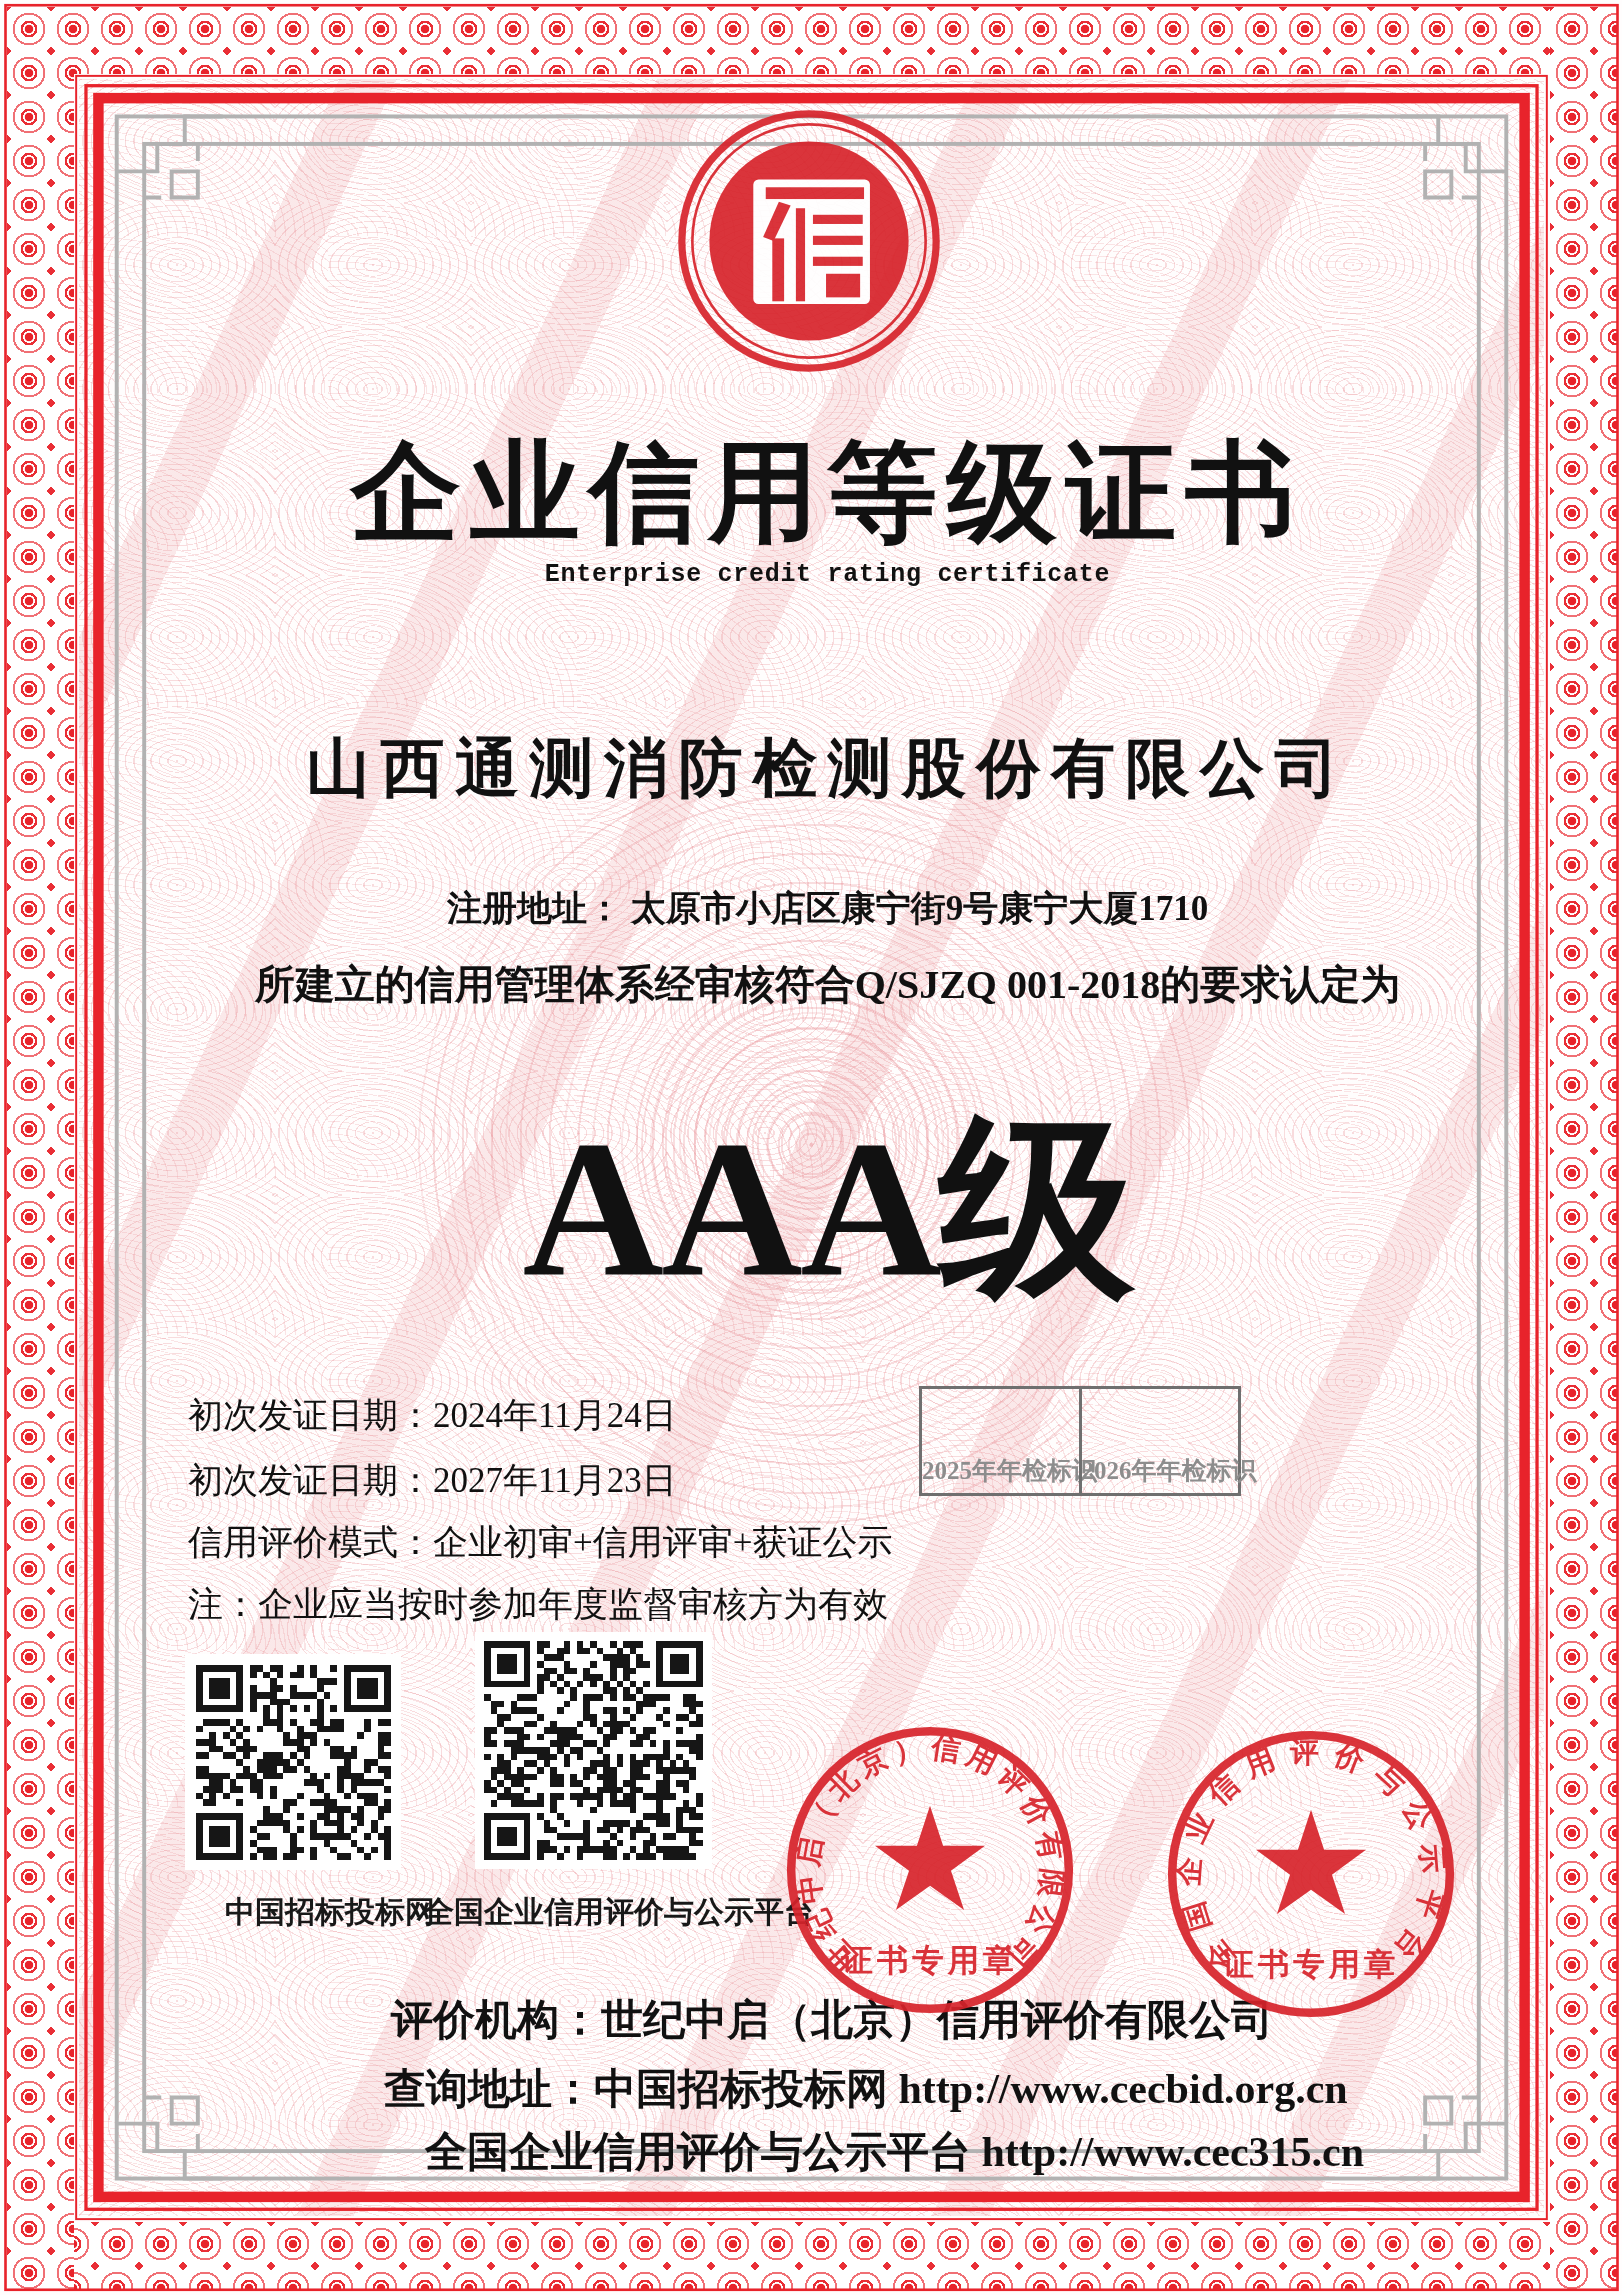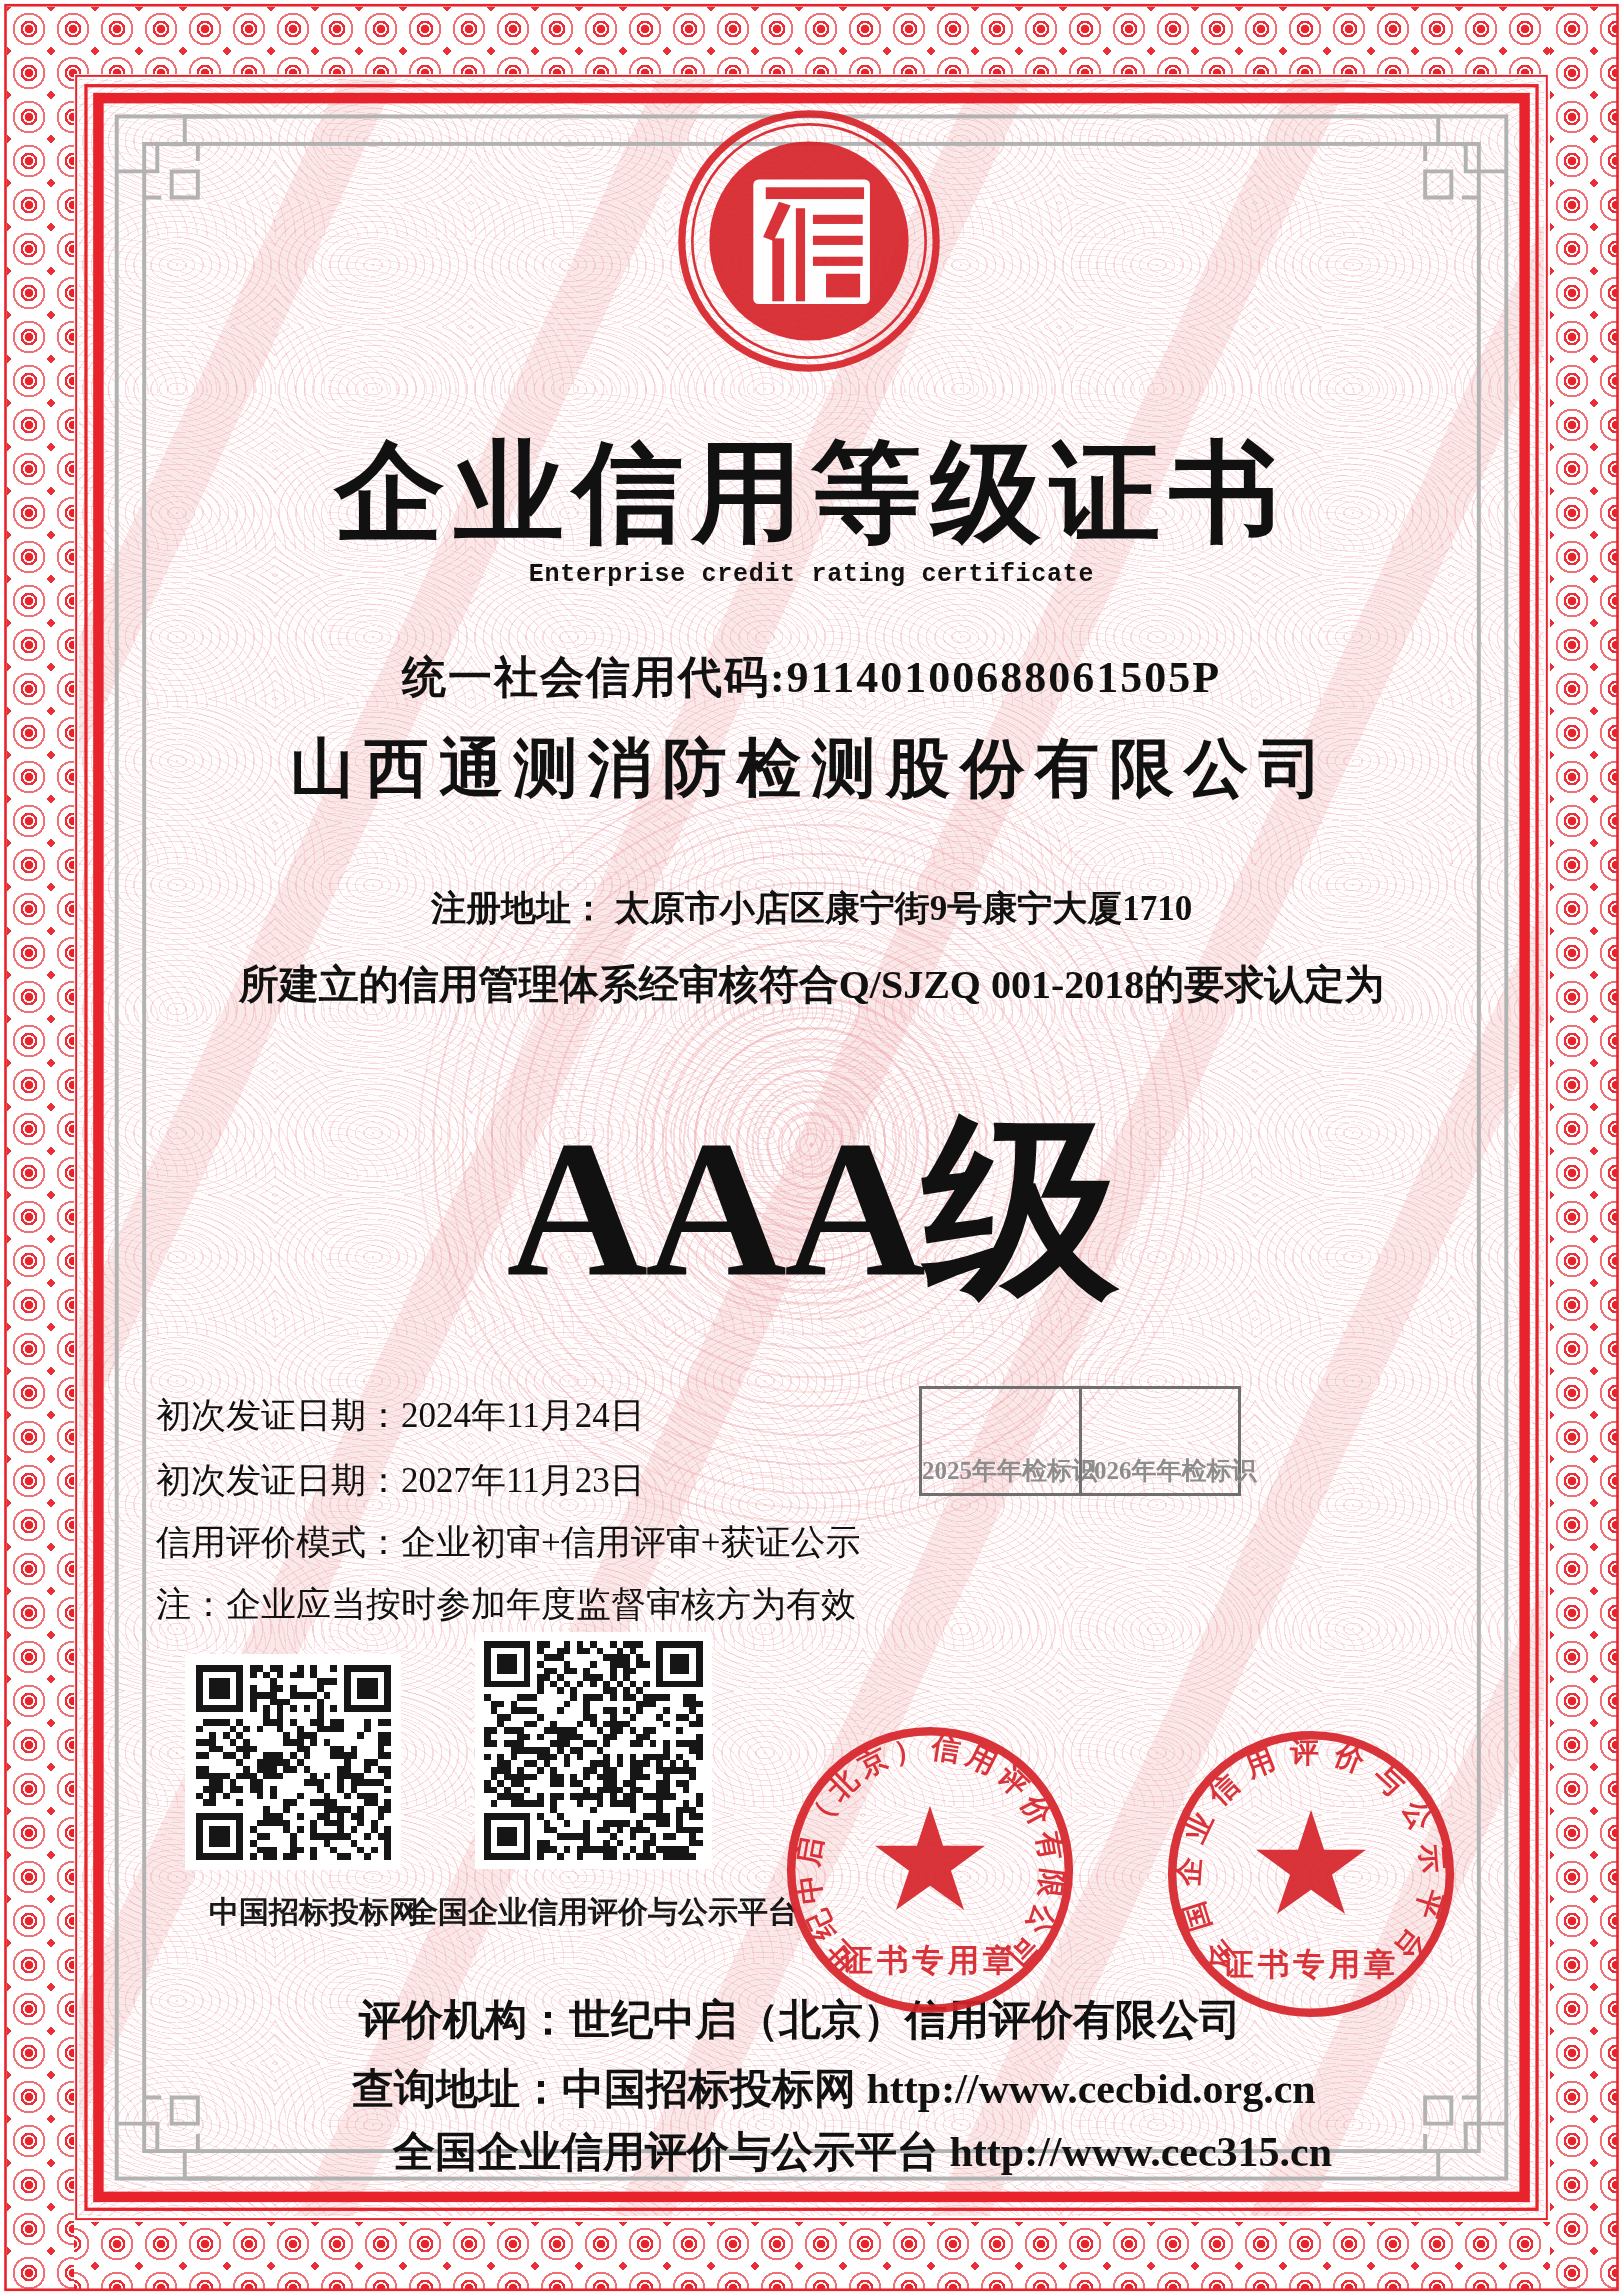--- a/index.html
+++ b/index.html
@@ -32,21 +32,21 @@
   .band-top{left:6.5px;top:6.5px;right:6.5px;height:67px;}
   .band-bottom{left:6.5px;bottom:6.5px;right:6.5px;height:67px;}
   .band-left{left:6.5px;top:6.5px;bottom:6.5px;width:67px;}
   .band-right{right:6.5px;top:6.5px;bottom:6.5px;width:67px;}
 
   svg.frame{position:absolute;left:0;top:0;z-index:3;pointer-events:none;}
   .fr-red{stroke:var(--border-red);fill:none;}
   .fr-gray{stroke:var(--gray-frame);fill:none;}
 
   
-  .t{position:absolute;z-index:4;color:var(--text-black);white-space:nowrap;}
+  .t{position:absolute;z-index:4;color:var(--text-black);white-space:nowrap;padding-left:32px;}
   .center{left:85px;right:85px;text-align:center;}
   .title{top:419px;font-size:110px;font-weight:900;letter-spacing:9.2px;}
   .subtitle{top:560px;font-size:25px;font-family:"Liberation Mono","DejaVu Sans Mono",monospace;font-weight:700;letter-spacing:0.7px;}
   .code{top:648px;font-size:44px;font-weight:600;letter-spacing:2px;}
   .company{top:725px;font-size:64px;font-weight:900;letter-spacing:10.5px;}
   .address{top:885px;font-size:35px;font-weight:600;}
   .statement{top:957px;font-size:40px;font-weight:600;}
   .grade{top:1077px;font-size:196px;font-weight:900;letter-spacing:-2.6px;}
   .info{left:156px;font-size:35px;font-weight:400;}
   .i1{top:1392px;} .i2{top:1457px;} .i3{top:1519px;} .i4{top:1581px;text-align:center;}
@@ -122,21 +122,20 @@
       <rect class="seal-fill" x="186" y="156" width="14" height="142"></rect>
       <rect class="seal-fill" x="212" y="166" width="76" height="14"></rect>
       <rect class="seal-fill" x="212" y="198" width="76" height="14"></rect>
       <rect class="seal-fill" x="212" y="230" width="76" height="14"></rect>
       <rect class="seal-fill" x="232" y="256" width="52" height="36"></rect>
     </g>
   </svg>
 
   <div class="t center title">企业信用等级证书</div>
   <div class="t center subtitle">Enterprise credit rating certificate</div>
-  <div class="t center code">统一社会信用代码:91140100688061505P</div>
   <div class="t center company">山西通测消防检测股份有限公司</div>
   <div class="t center address">注册地址： 太原市小店区康宁街9号康宁大厦1710</div>
   <div class="t center statement">所建立的信用管理体系经审核符合Q/SJZQ 001-2018的要求认定为</div>
   <div class="t center grade">AAA级</div>
 
   <div class="t info i1">初次发证日期：2024年11月24日</div>
   <div class="t info i2">初次发证日期：2027年11月23日</div>
   <div class="t info i3">信用评价模式：企业初审+信用评审+获证公示</div>
   <div class="t info i4">注：企业应当按时参加年度监督审核方为有效</div>
 

